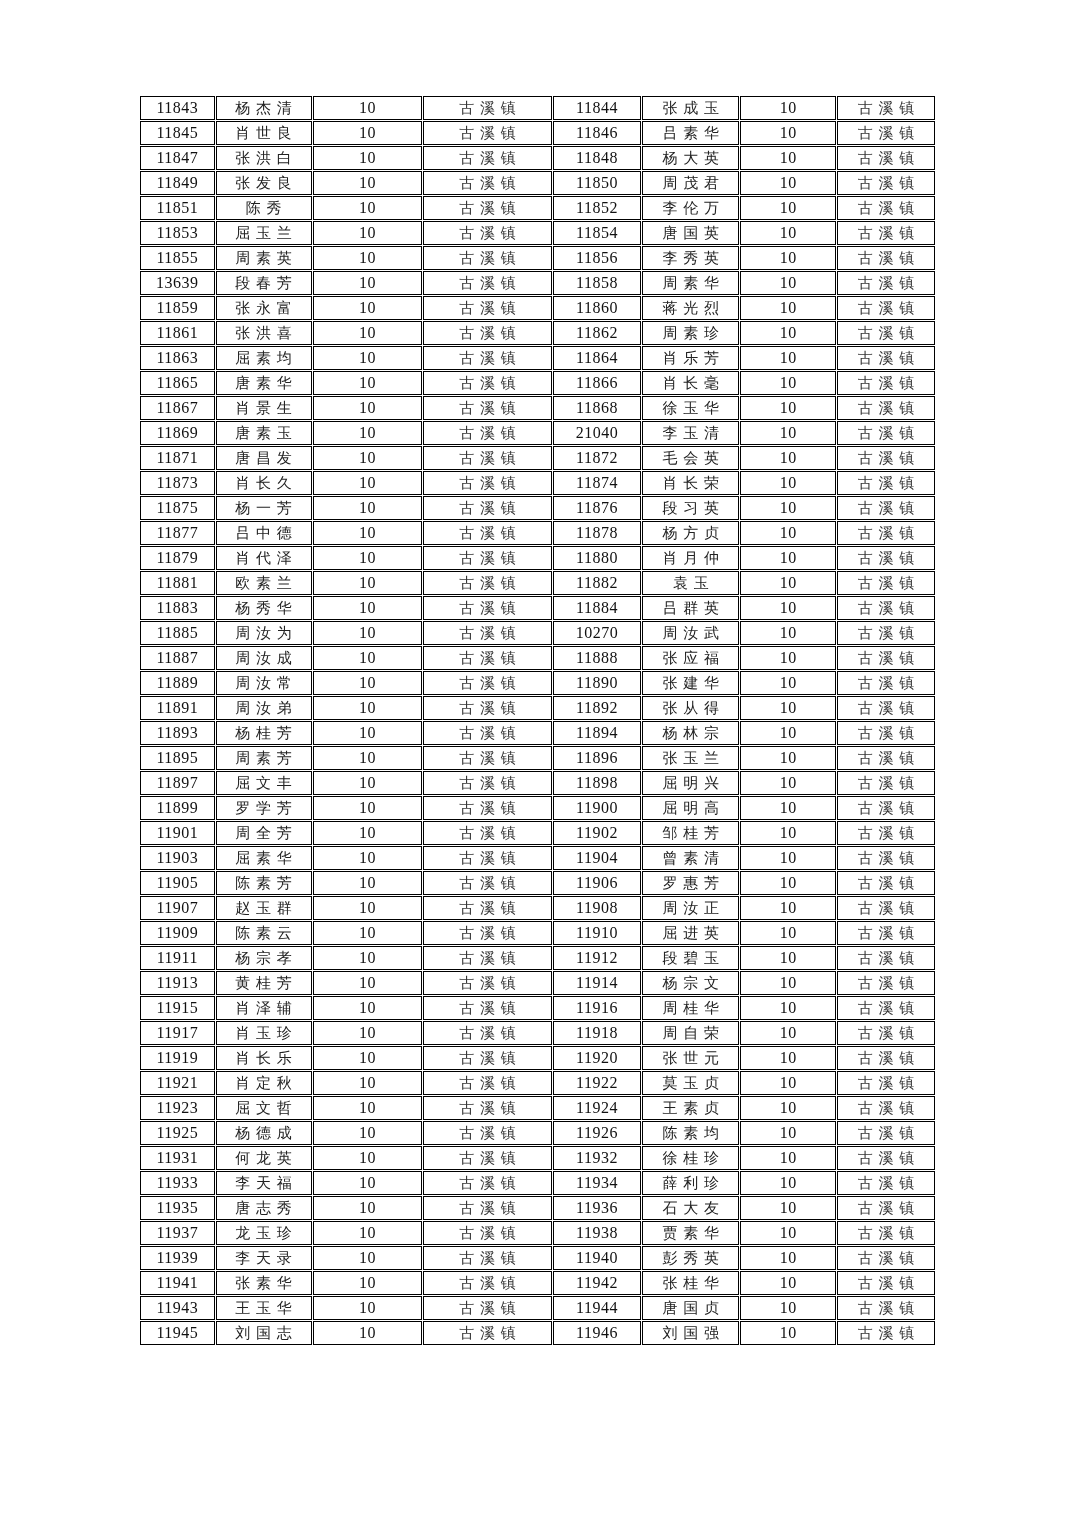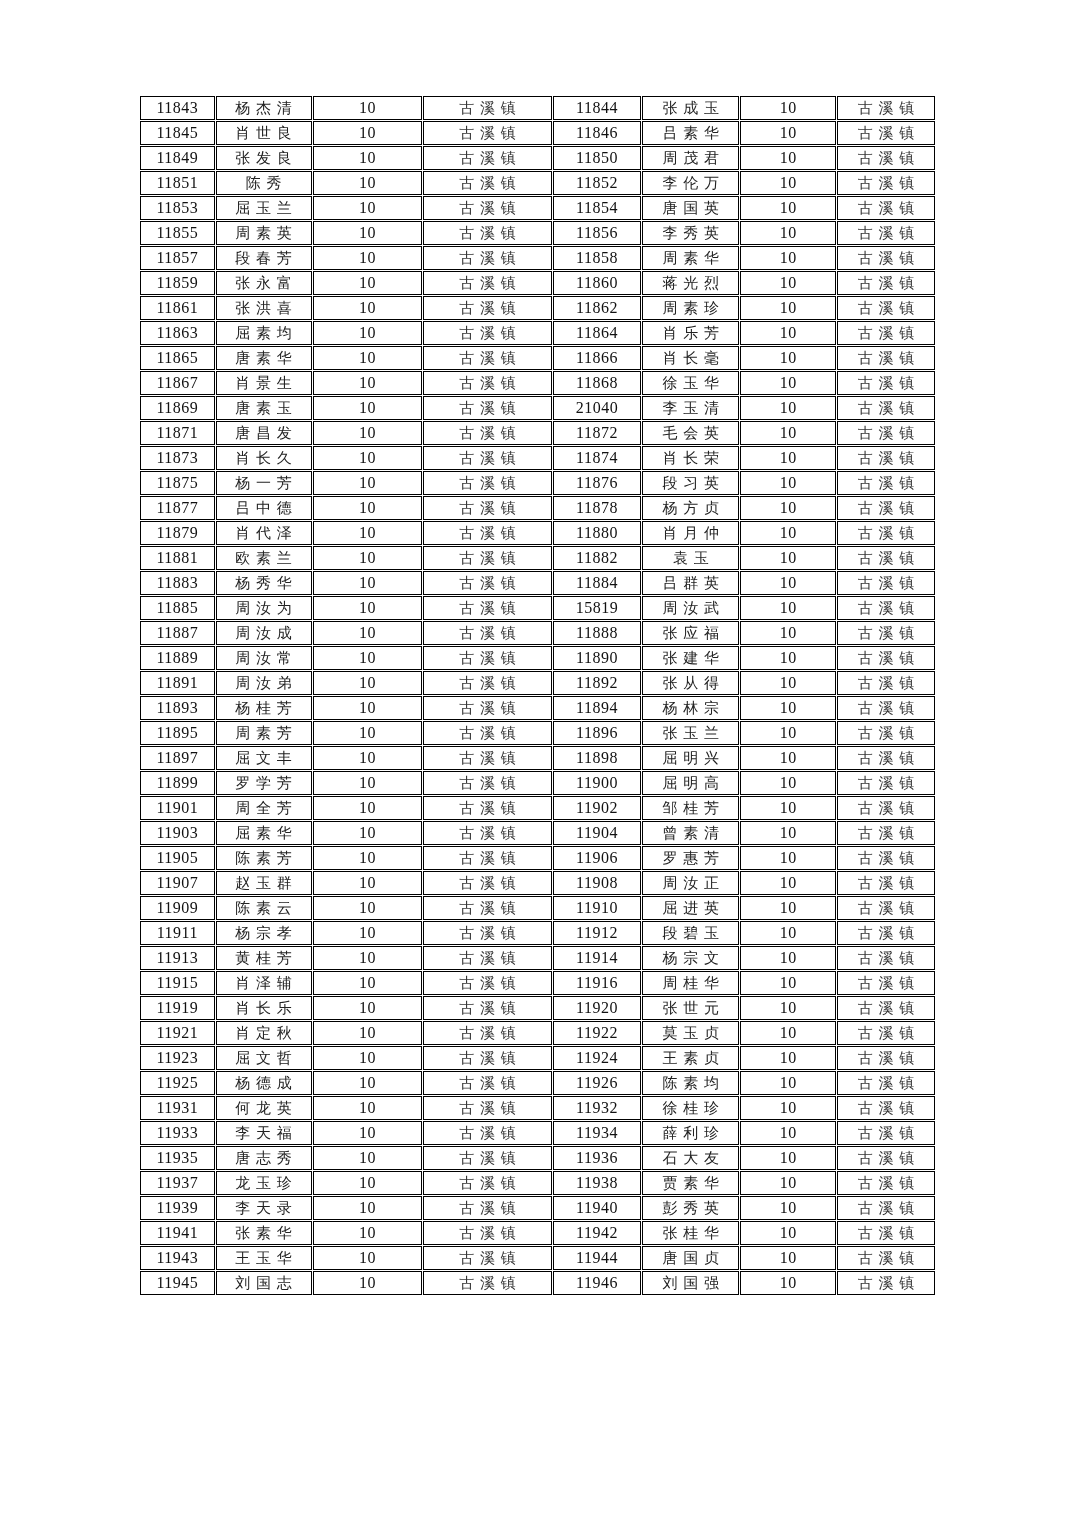--- a/index.html
+++ b/index.html
@@ -80,20 +80,30 @@
           <td class="num">11845</td>
           <td class="cn">肖世良</td>
           <td class="num">10</td>
           <td class="cn town">古溪镇</td>
           <td class="num">11846</td>
           <td class="cn">吕素华</td>
           <td class="num">10</td>
           <td class="cn town">古溪镇</td>
         </tr>
 
+        <tr>
+          <td class="num">11847</td>
+          <td class="cn">张洪白</td>
+          <td class="num">10</td>
+          <td class="cn town">古溪镇</td>
+          <td class="num">11848</td>
+          <td class="cn">杨大英</td>
+          <td class="num">10</td>
+          <td class="cn town">古溪镇</td>
+        </tr>
 
         <tr>
           <td class="num">11849</td>
           <td class="cn">张发良</td>
           <td class="num">10</td>
           <td class="cn town">古溪镇</td>
           <td class="num">11850</td>
           <td class="cn">周茂君</td>
           <td class="num">10</td>
           <td class="cn town">古溪镇</td>
@@ -126,21 +136,21 @@
           <td class="cn">周素英</td>
           <td class="num">10</td>
           <td class="cn town">古溪镇</td>
           <td class="num">11856</td>
           <td class="cn">李秀英</td>
           <td class="num">10</td>
           <td class="cn town">古溪镇</td>
         </tr>
 
         <tr>
-          <td class="num">11857</td>
+          <td class="num">13639</td>
           <td class="cn">段春芳</td>
           <td class="num">10</td>
           <td class="cn town">古溪镇</td>
           <td class="num">11858</td>
           <td class="cn">周素华</td>
           <td class="num">10</td>
           <td class="cn town">古溪镇</td>
         </tr>
 
         <tr>
@@ -284,21 +294,21 @@
           <td class="cn">吕群英</td>
           <td class="num">10</td>
           <td class="cn town">古溪镇</td>
         </tr>
 
         <tr>
           <td class="num">11885</td>
           <td class="cn">周汝为</td>
           <td class="num">10</td>
           <td class="cn town">古溪镇</td>
-          <td class="num">15819</td>
+          <td class="num">10270</td>
           <td class="cn">周汝武</td>
           <td class="num">10</td>
           <td class="cn town">古溪镇</td>
         </tr>
 
         <tr>
           <td class="num">11887</td>
           <td class="cn">周汝成</td>
           <td class="num">10</td>
           <td class="cn town">古溪镇</td>
@@ -455,20 +465,30 @@
           <td class="num">11915</td>
           <td class="cn">肖泽辅</td>
           <td class="num">10</td>
           <td class="cn town">古溪镇</td>
           <td class="num">11916</td>
           <td class="cn">周桂华</td>
           <td class="num">10</td>
           <td class="cn town">古溪镇</td>
         </tr>
 
+        <tr>
+          <td class="num">11917</td>
+          <td class="cn">肖玉珍</td>
+          <td class="num">10</td>
+          <td class="cn town">古溪镇</td>
+          <td class="num">11918</td>
+          <td class="cn">周自荣</td>
+          <td class="num">10</td>
+          <td class="cn town">古溪镇</td>
+        </tr>
 
         <tr>
           <td class="num">11919</td>
           <td class="cn">肖长乐</td>
           <td class="num">10</td>
           <td class="cn town">古溪镇</td>
           <td class="num">11920</td>
           <td class="cn">张世元</td>
           <td class="num">10</td>
           <td class="cn town">古溪镇</td>

